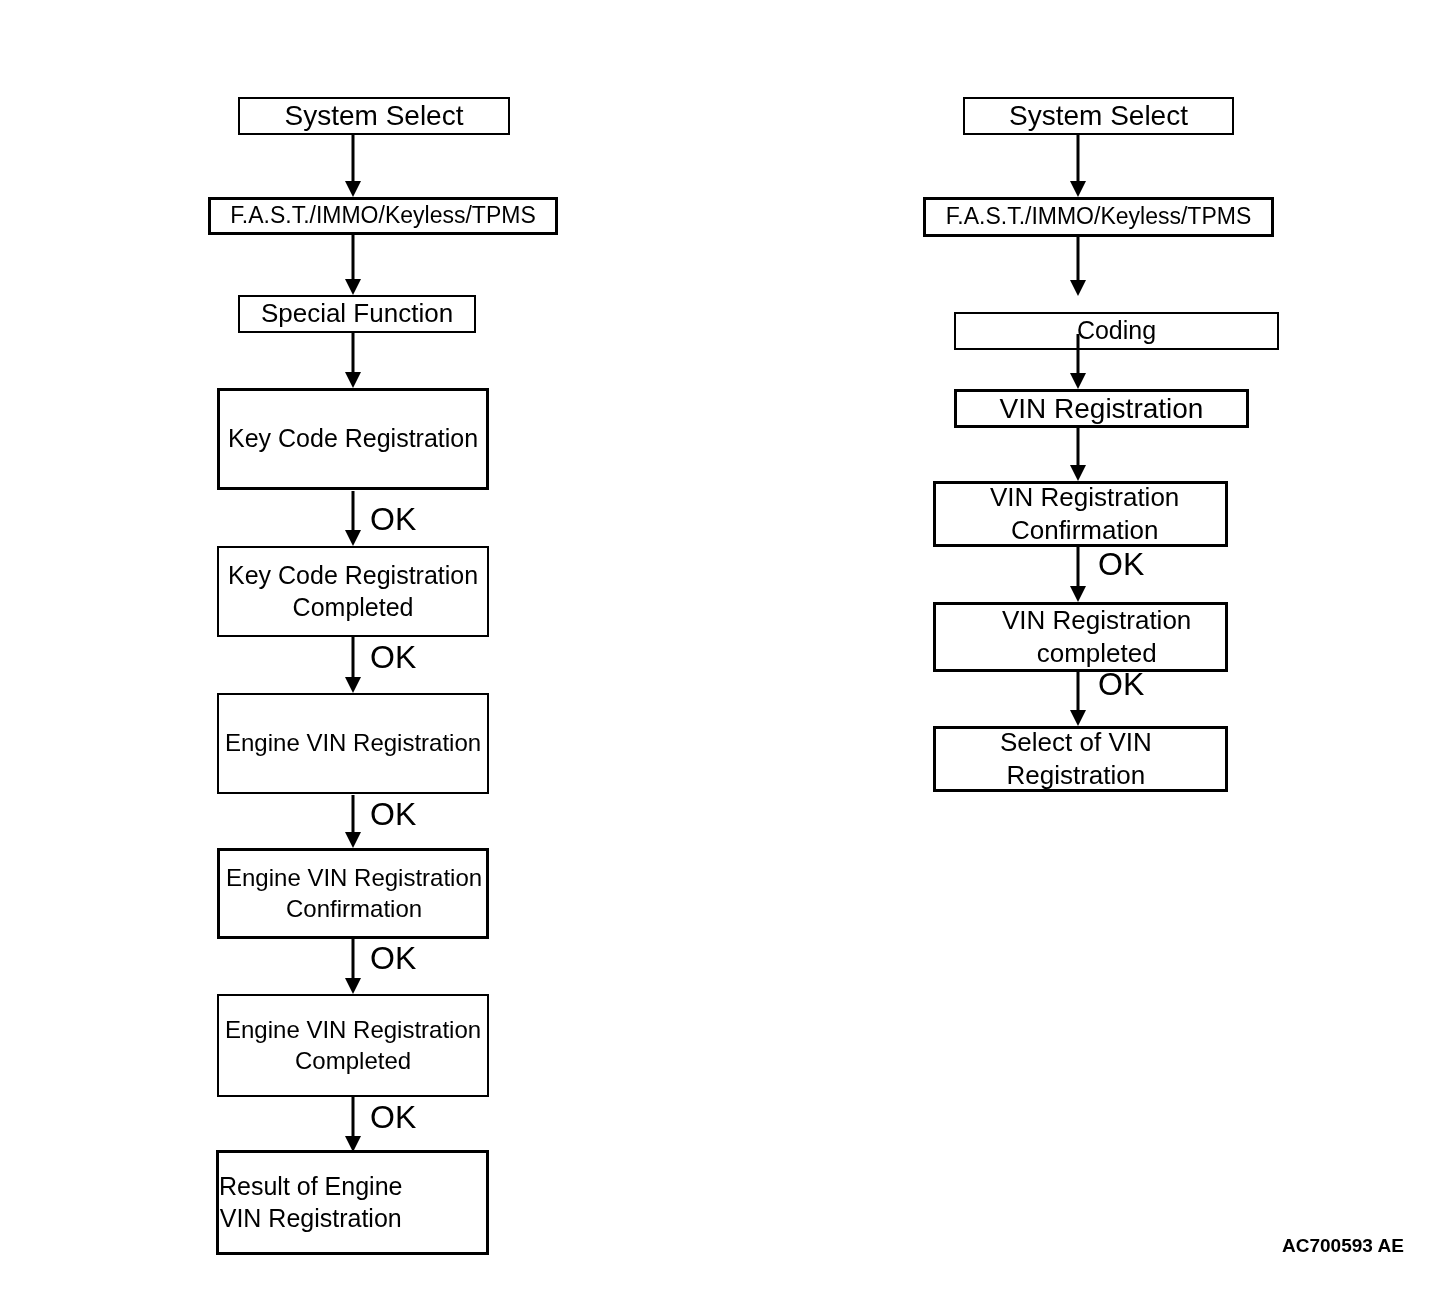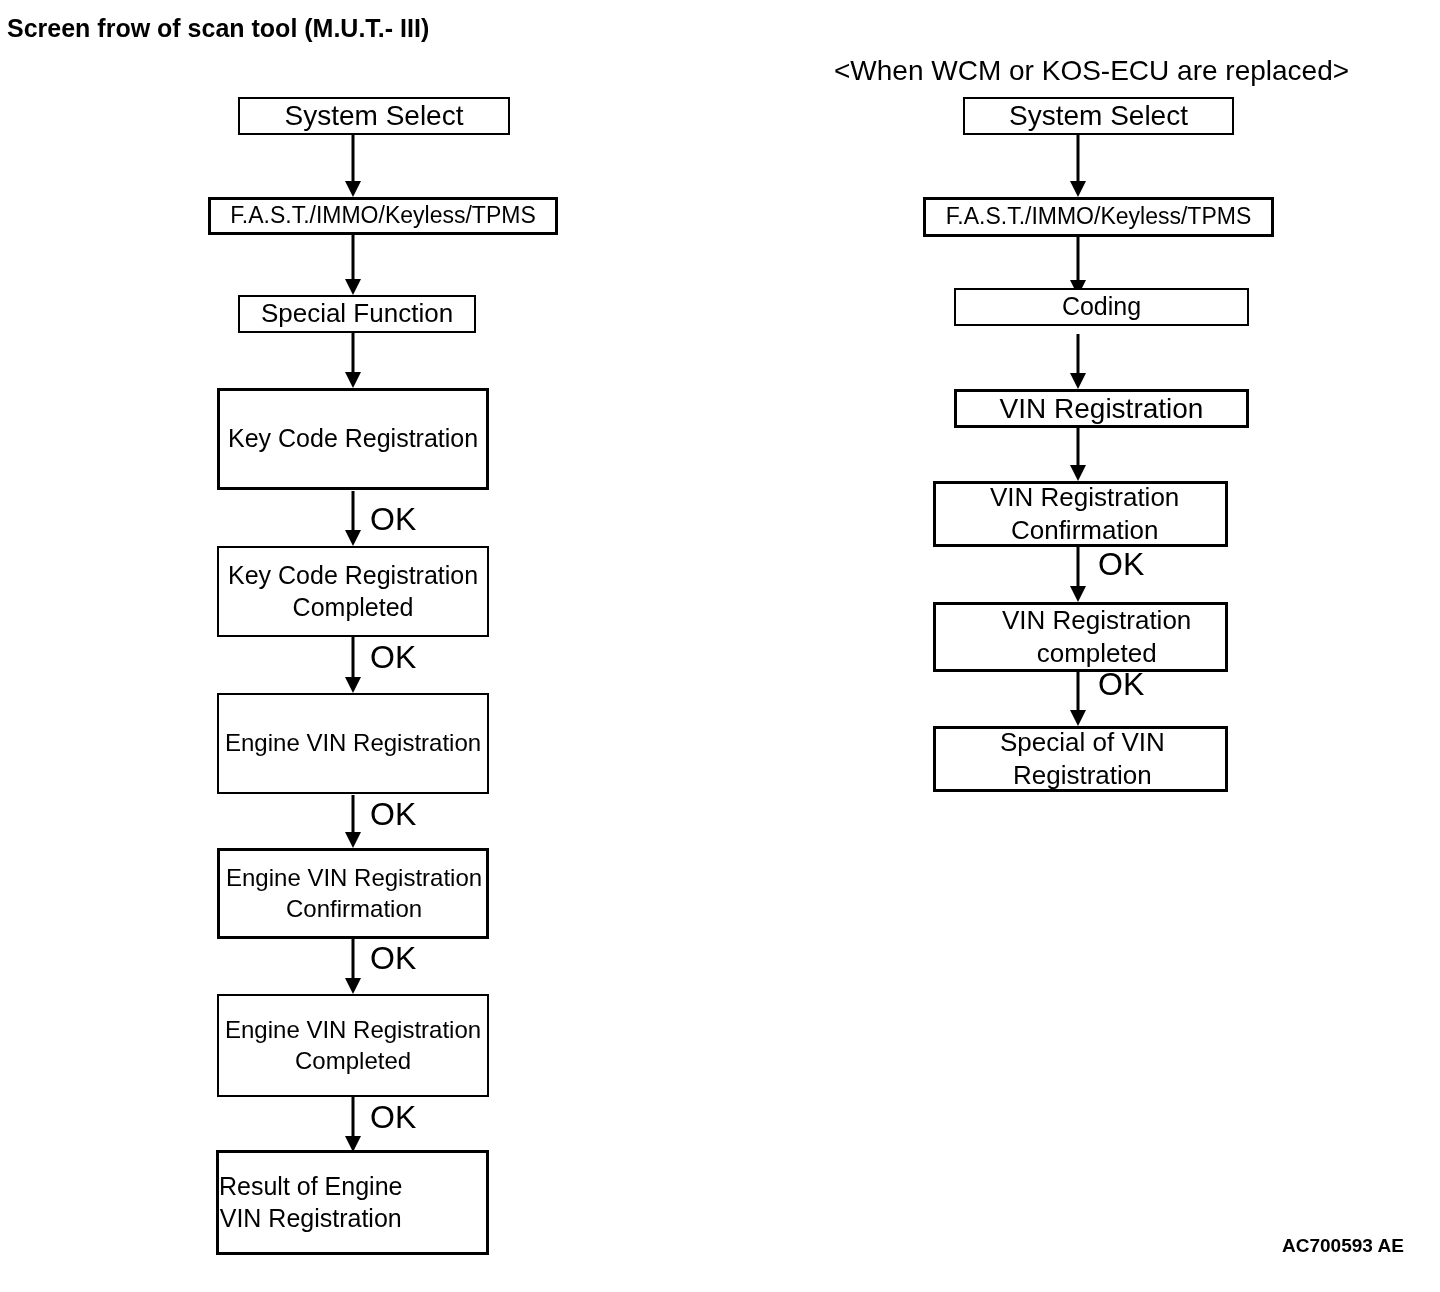--- a/index.html
+++ b/index.html
@@ -57,23 +57,21 @@
     position:absolute;
     font-size:19px;font-weight:bold;
     white-space:nowrap;
   }
 </style>
 </head>
 <body>
 
 <div id="canvas">
 
-  <div class="title" style="left:7px;top:14px">Screen frow of scan tool (M.U.T.- III)</div>
 
-  <div class="col-header" style="left:834px;top:55px">&lt;When WCM or KOS-ECU are replaced&gt;</div>
 
   <div class="box center fs28" style="left:217px;top:97px;width:272px;height:38px">System Select</div>
 
   <div class="arrow" style="left:345px;top:135px;height:62px">
     <div class="shaft"></div>
     <div class="head"></div>
   </div>
 
   <div class="box center b3 fs23" style="left:187px;top:197px;width:350px;height:38px">F.A.S.T./IMMO/Keyless/TPMS</div>
 
@@ -142,21 +140,21 @@
     <div class="head"></div>
   </div>
 
   <div class="box center b3 fs23" style="left:902px;top:197px;width:351px;height:40px">F.A.S.T./IMMO/Keyless/TPMS</div>
 
   <div class="arrow" style="left:1070px;top:237px;height:59px">
     <div class="shaft"></div>
     <div class="head"></div>
   </div>
 
-  <div class="box center" style="left:933px;top:288px;width:295px;height:38px">Coding</div>
+  <div class="box center" style="left:933px;top:312px;width:325px;height:38px">Coding</div>
 
   <div class="arrow" style="left:1070px;top:334px;height:55px">
     <div class="shaft"></div>
     <div class="head"></div>
   </div>
 
   <div class="box center b3 fs28" style="left:933px;top:389px;width:295px;height:39px">VIN Registration</div>
 
   <div class="arrow" style="left:1070px;top:428px;height:53px">
     <div class="shaft"></div>
@@ -174,18 +172,18 @@
 
   <div class="box leftal b3 fs26" style="left:933px;top:602px;width:295px;height:70px;padding-left:66px">VIN Registration
 completed</div>
 
   <div class="arrow" style="left:1070px;top:672px;height:54px">
     <div class="shaft"></div>
     <div class="head"></div>
   </div>
   <div class="ok-label" style="left:1098px;top:668px">OK</div>
 
-  <div class="box leftal b3 fs26" style="left:933px;top:726px;width:295px;height:66px;padding-left:64px">Special of VIN
+  <div class="box leftal b3 fs26" style="left:933px;top:726px;width:295px;height:66px;padding-left:64px">Select of VIN
 Registration</div>
 
   <div class="figure-code" style="left:1282px;top:1235px">AC700593 AE</div>
 
 </div>
 
 </body></html>

